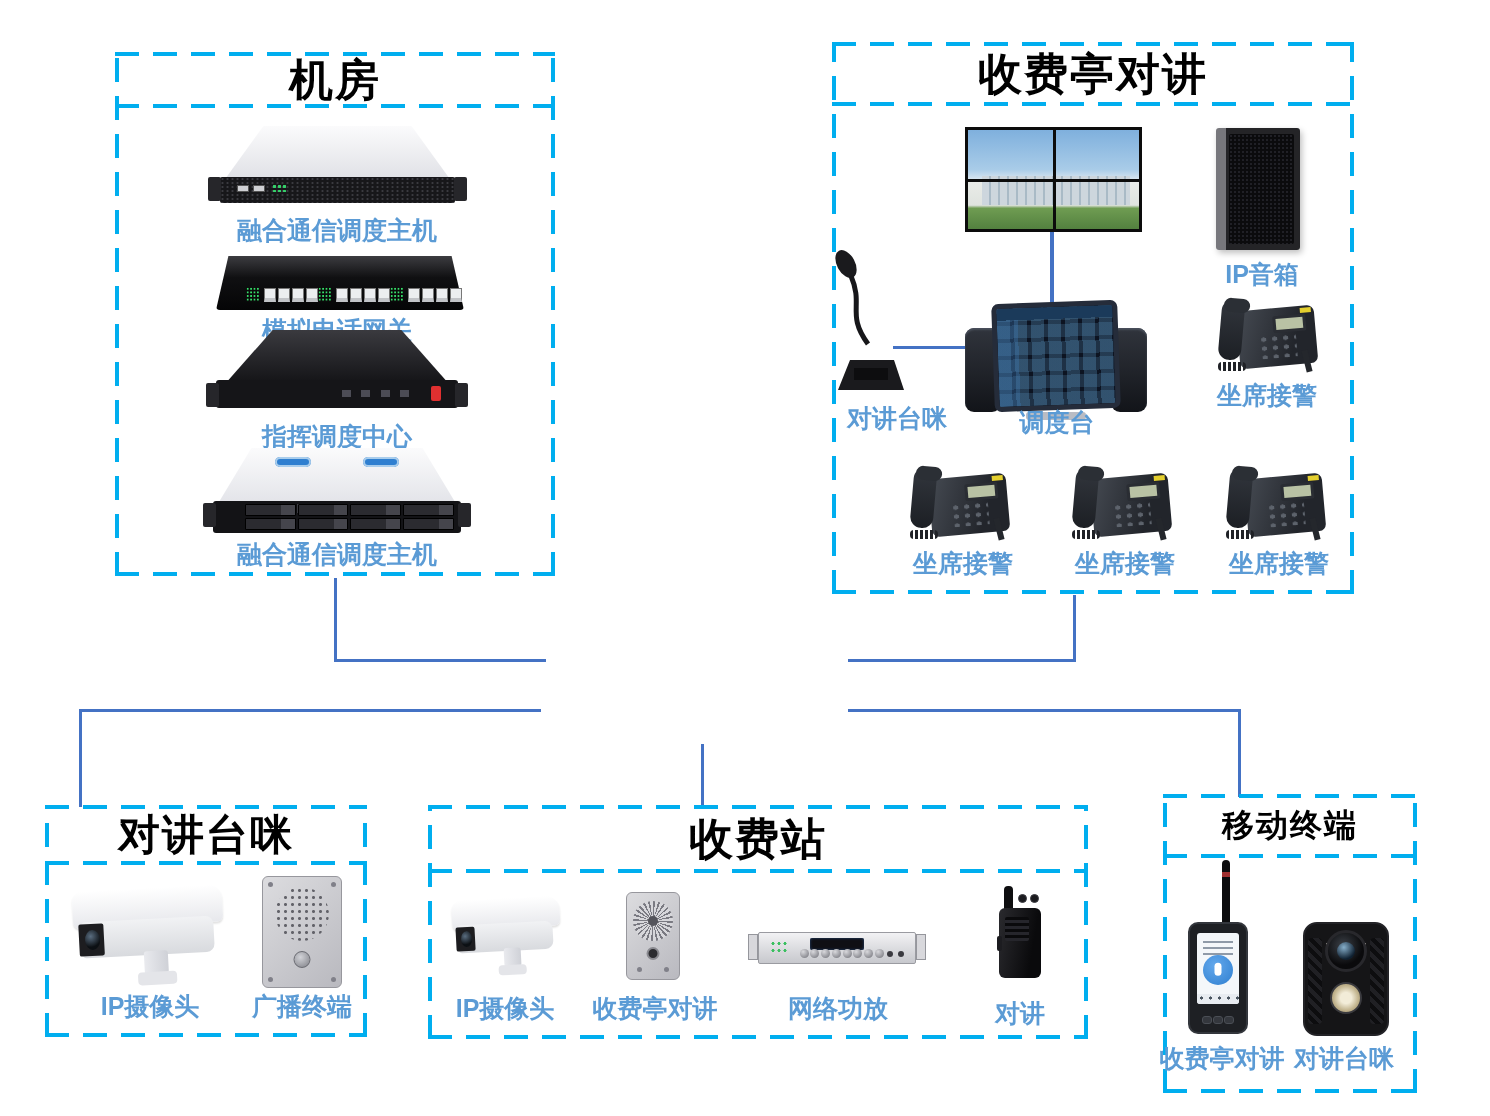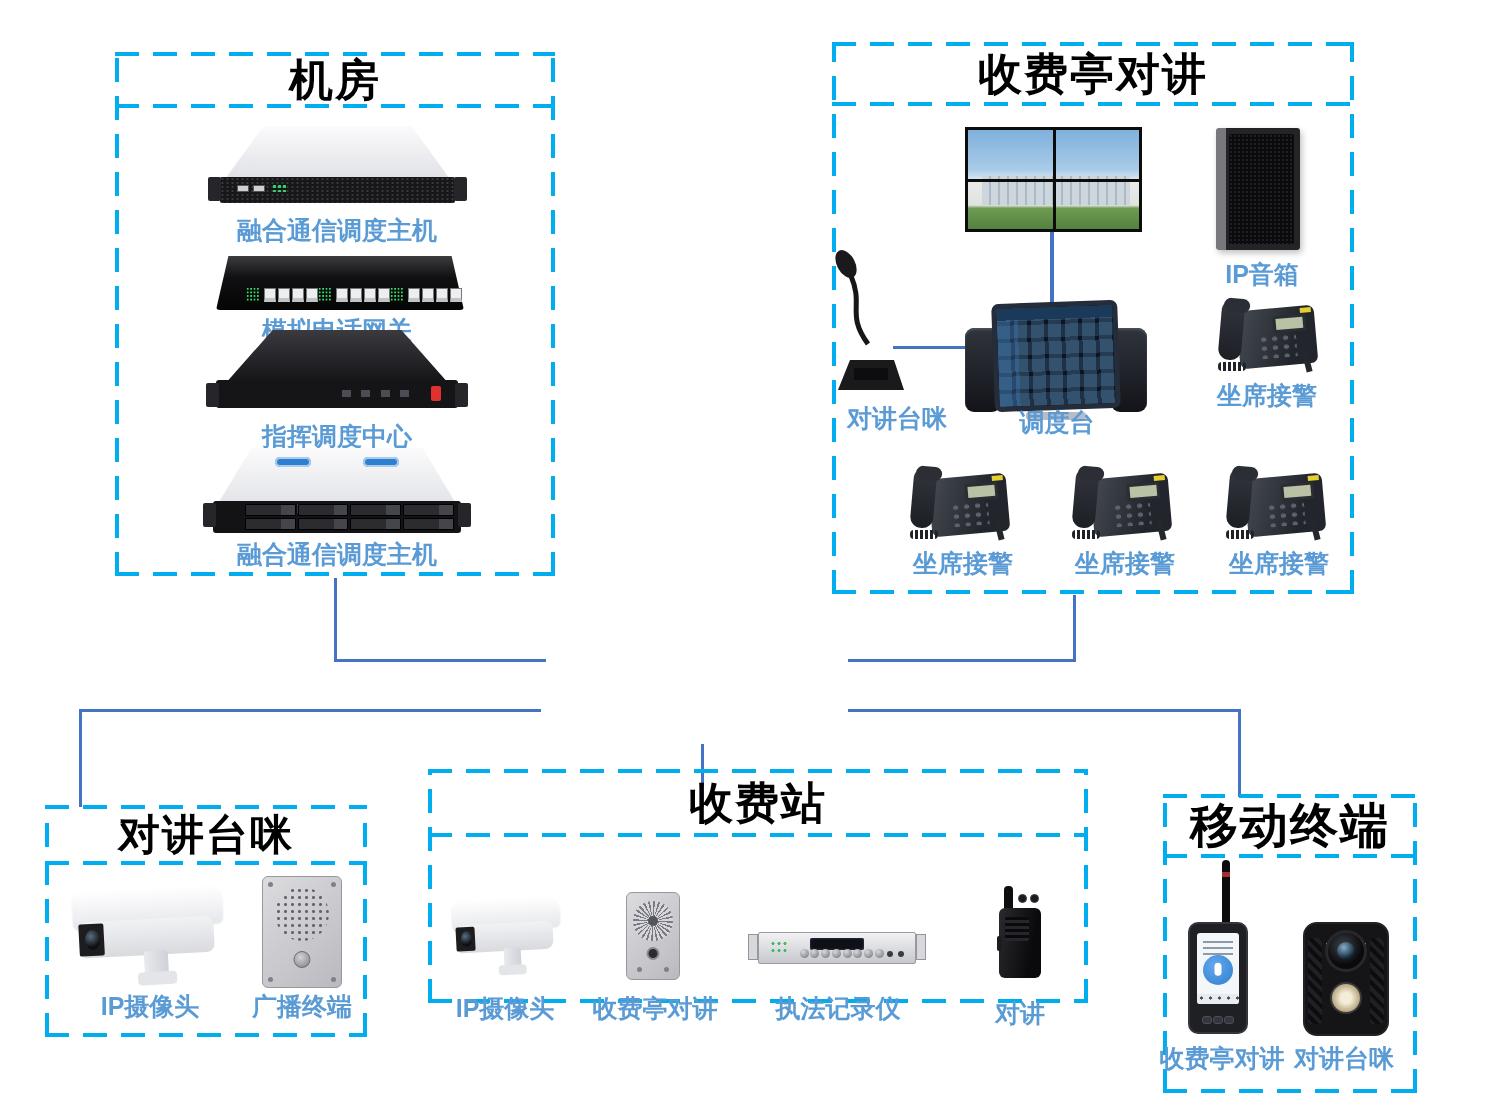--- a/index.html
+++ b/index.html
@@ -408,21 +408,21 @@
   <div class="panel" style="left:262px;top:876px;width:80px;height:112px">
     <div class="panel-dots" style="top:10px;width:54px;height:54px"></div>
     <div class="panel-btn" style="top:74px;width:17px;height:17px"></div>
     <div class="screw" style="left:5px;top:5px"></div>
       <div class="screw" style="right:5px;top:5px"></div>
     <div class="screw" style="left:5px;bottom:5px"></div>
       <div class="screw" style="right:5px;bottom:5px"></div>
   </div>
   <div class="dlabel" style="left:302px;top:990px">广播终端</div>
 
-  <div class="dashed-box" style="left:428px;top:769px;width:660px;height:234px">
+  <div class="dashed-box" style="left:428px;top:805px;width:660px;height:234px">
     <div class="title-band" style="height:68px">
       <div class="box-title" style="font-size:44px">收费站</div>
     </div>
   </div>
 
   <div class="cam" style="left:453px;top:898px;width:108px;height:78px">
     <div class="cam-hood"></div>
       <div class="cam-body"></div>
       <div class="cam-lens"></div>
     <div class="cam-neck"></div>
@@ -451,36 +451,36 @@
           <span class="kn"></span>
           <span class="kn"></span>
           <span class="kn"></span>
           <span class="kn"></span>
           <span class="kn"></span>
         </div>
       <div class="amp-btn" style="right:14%"></div>
         <div class="amp-btn" style="right:7%"></div>
     </div>
   </div>
-  <div class="dlabel" style="left:838px;top:992px">执法记录仪</div>
+  <div class="dlabel" style="left:838px;top:992px">网络功放</div>
 
   <div class="dev" style="left:999px;top:886px;width:42px;height:92px">
     <div class="wt-ant"></div>
     <div class="wt-kn" style="right:14px"></div>
       <div class="wt-kn" style="right:2px"></div>
     <div class="wt-body">
         <div class="wt-grill"></div>
         <div class="wt-ptt"></div>
       </div>
   </div>
   <div class="dlabel" style="left:1020px;top:997px">对讲</div>
 
   <div class="dashed-box" style="left:1163px;top:794px;width:254px;height:299px">
     <div class="title-band" style="height:64px">
-      <div class="box-title" style="font-size:48px">移动终端</div>
+      <div class="box-title" style="font-size:32px">移动终端</div>
     </div>
   </div>
 
   <div class="dev" style="left:1188px;top:860px;width:60px;height:174px">
     <div class="pt-ant"></div>
     <div class="pt-body">
       <div class="pt-scr">
         <div class="pt-txt"></div>
         <div class="pt-circle"></div>
         <div class="pt-row"></div>

